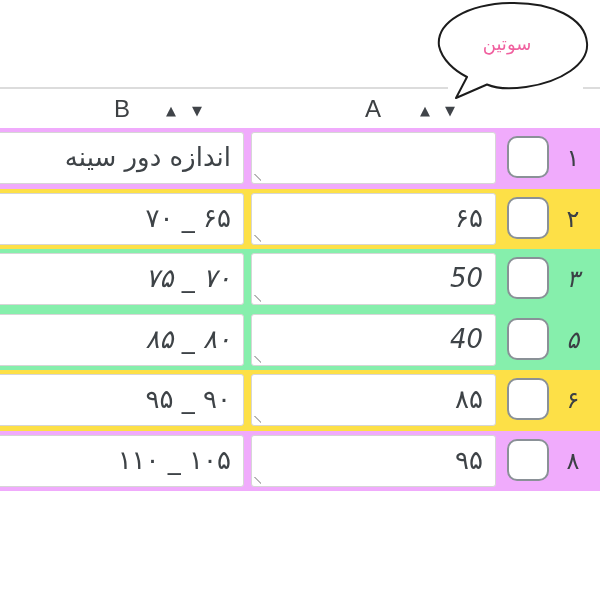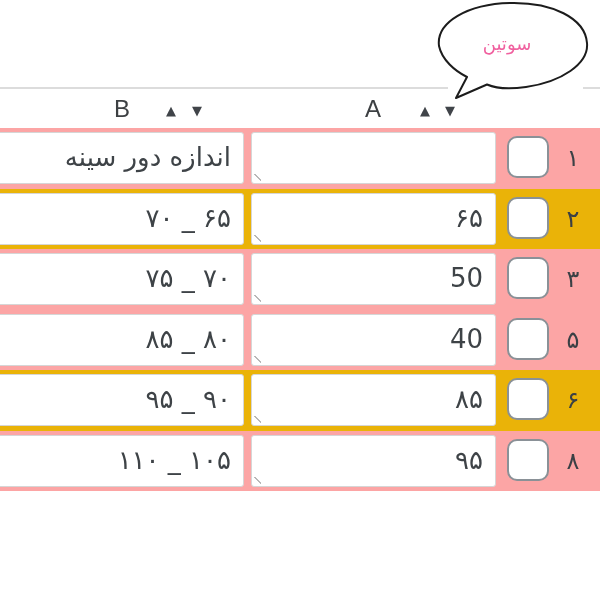--- a/index.html
+++ b/index.html
@@ -25,23 +25,23 @@
     position:absolute; top:104px; font-size:13px; color:#404449;
     z-index:2; cursor:pointer; line-height:14px;
   }
   .sort.b-asc  { left:166px; }
   .sort.b-desc { left:192px; }
   .sort.a-asc  { left:420px; }
   .sort.a-desc { left:445px; }
 
   
   .grid { position:absolute; top:128px; left:0; width:600px; z-index:1; }
-  .row { position:relative; width:600px; height:60.5px; background:#eab308; }
-  .row.alt      { background:#fca5a5; }
-  .row.selected { background:#fca5a5; }
+  .row { position:relative; width:600px; height:60.5px; background:#fde047; }
+  .row.alt      { background:#86efac;font-style:italic; }
+  .row.selected { background:#f0abfc; }
 
   .cell {
     position:absolute; top:4px; height:52px; box-sizing:border-box;
     background:#ffffff; border:1px solid #d6d6d6; border-radius:3px;
     font-size:26px; color:#3e4347; line-height:49px;
     text-align:right; padding:0 12px; cursor:text;
   }
   .cell-b { left:-30px; width:274px; }
   .cell-a { left:251px;  width:245px; }
   .grip {

